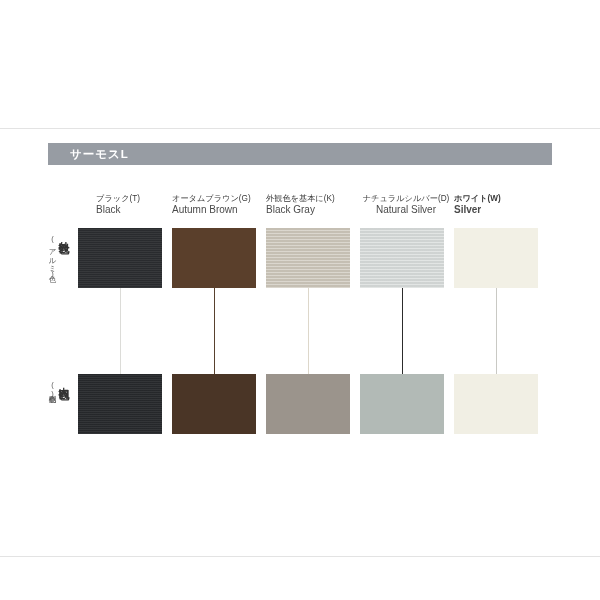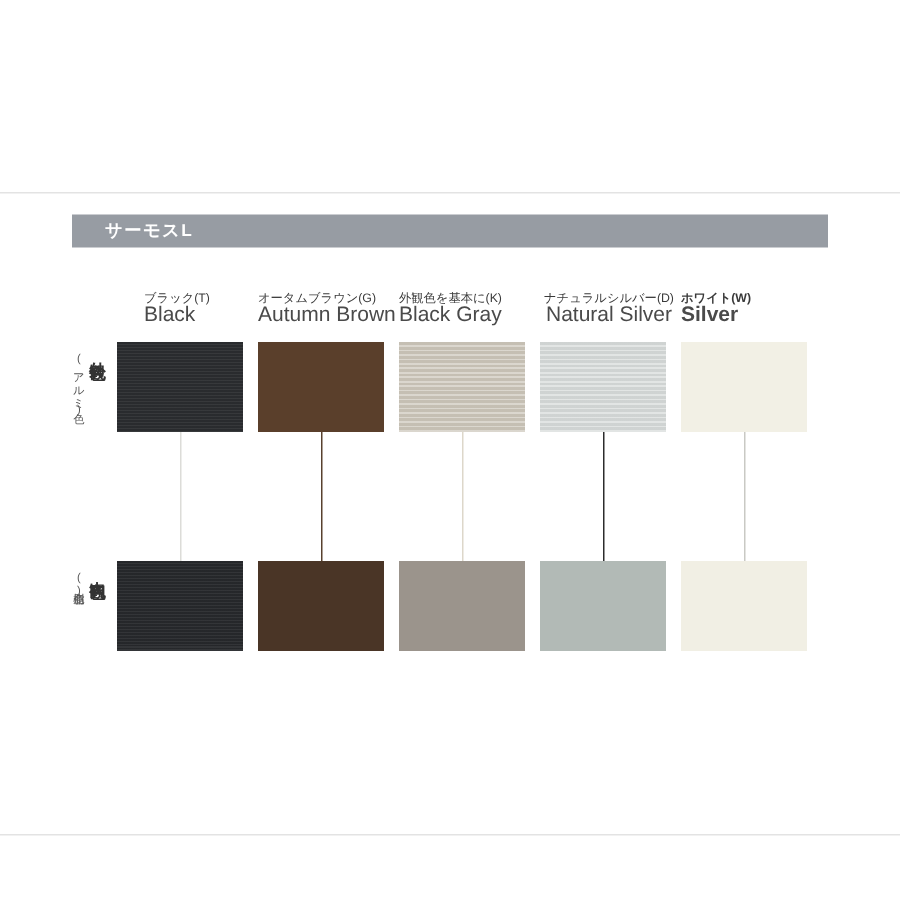--- a/index.html
+++ b/index.html
@@ -104,21 +104,21 @@
     width: 92px;
   }
   .col-name-jp {
     font-size: 8.2px;
     color: #3a3a3a;
     line-height: 11px;
     letter-spacing: 0px;
     white-space: nowrap;
   }
   .col-name-en {
-    font-size: 14px;
+    font-size: 10px;
     color: #4a4a4a;
     line-height: 11px;
     white-space: nowrap;
   }
 
   
   .swatch {
     position: absolute;
     width: 84px;
     height: 60px;

